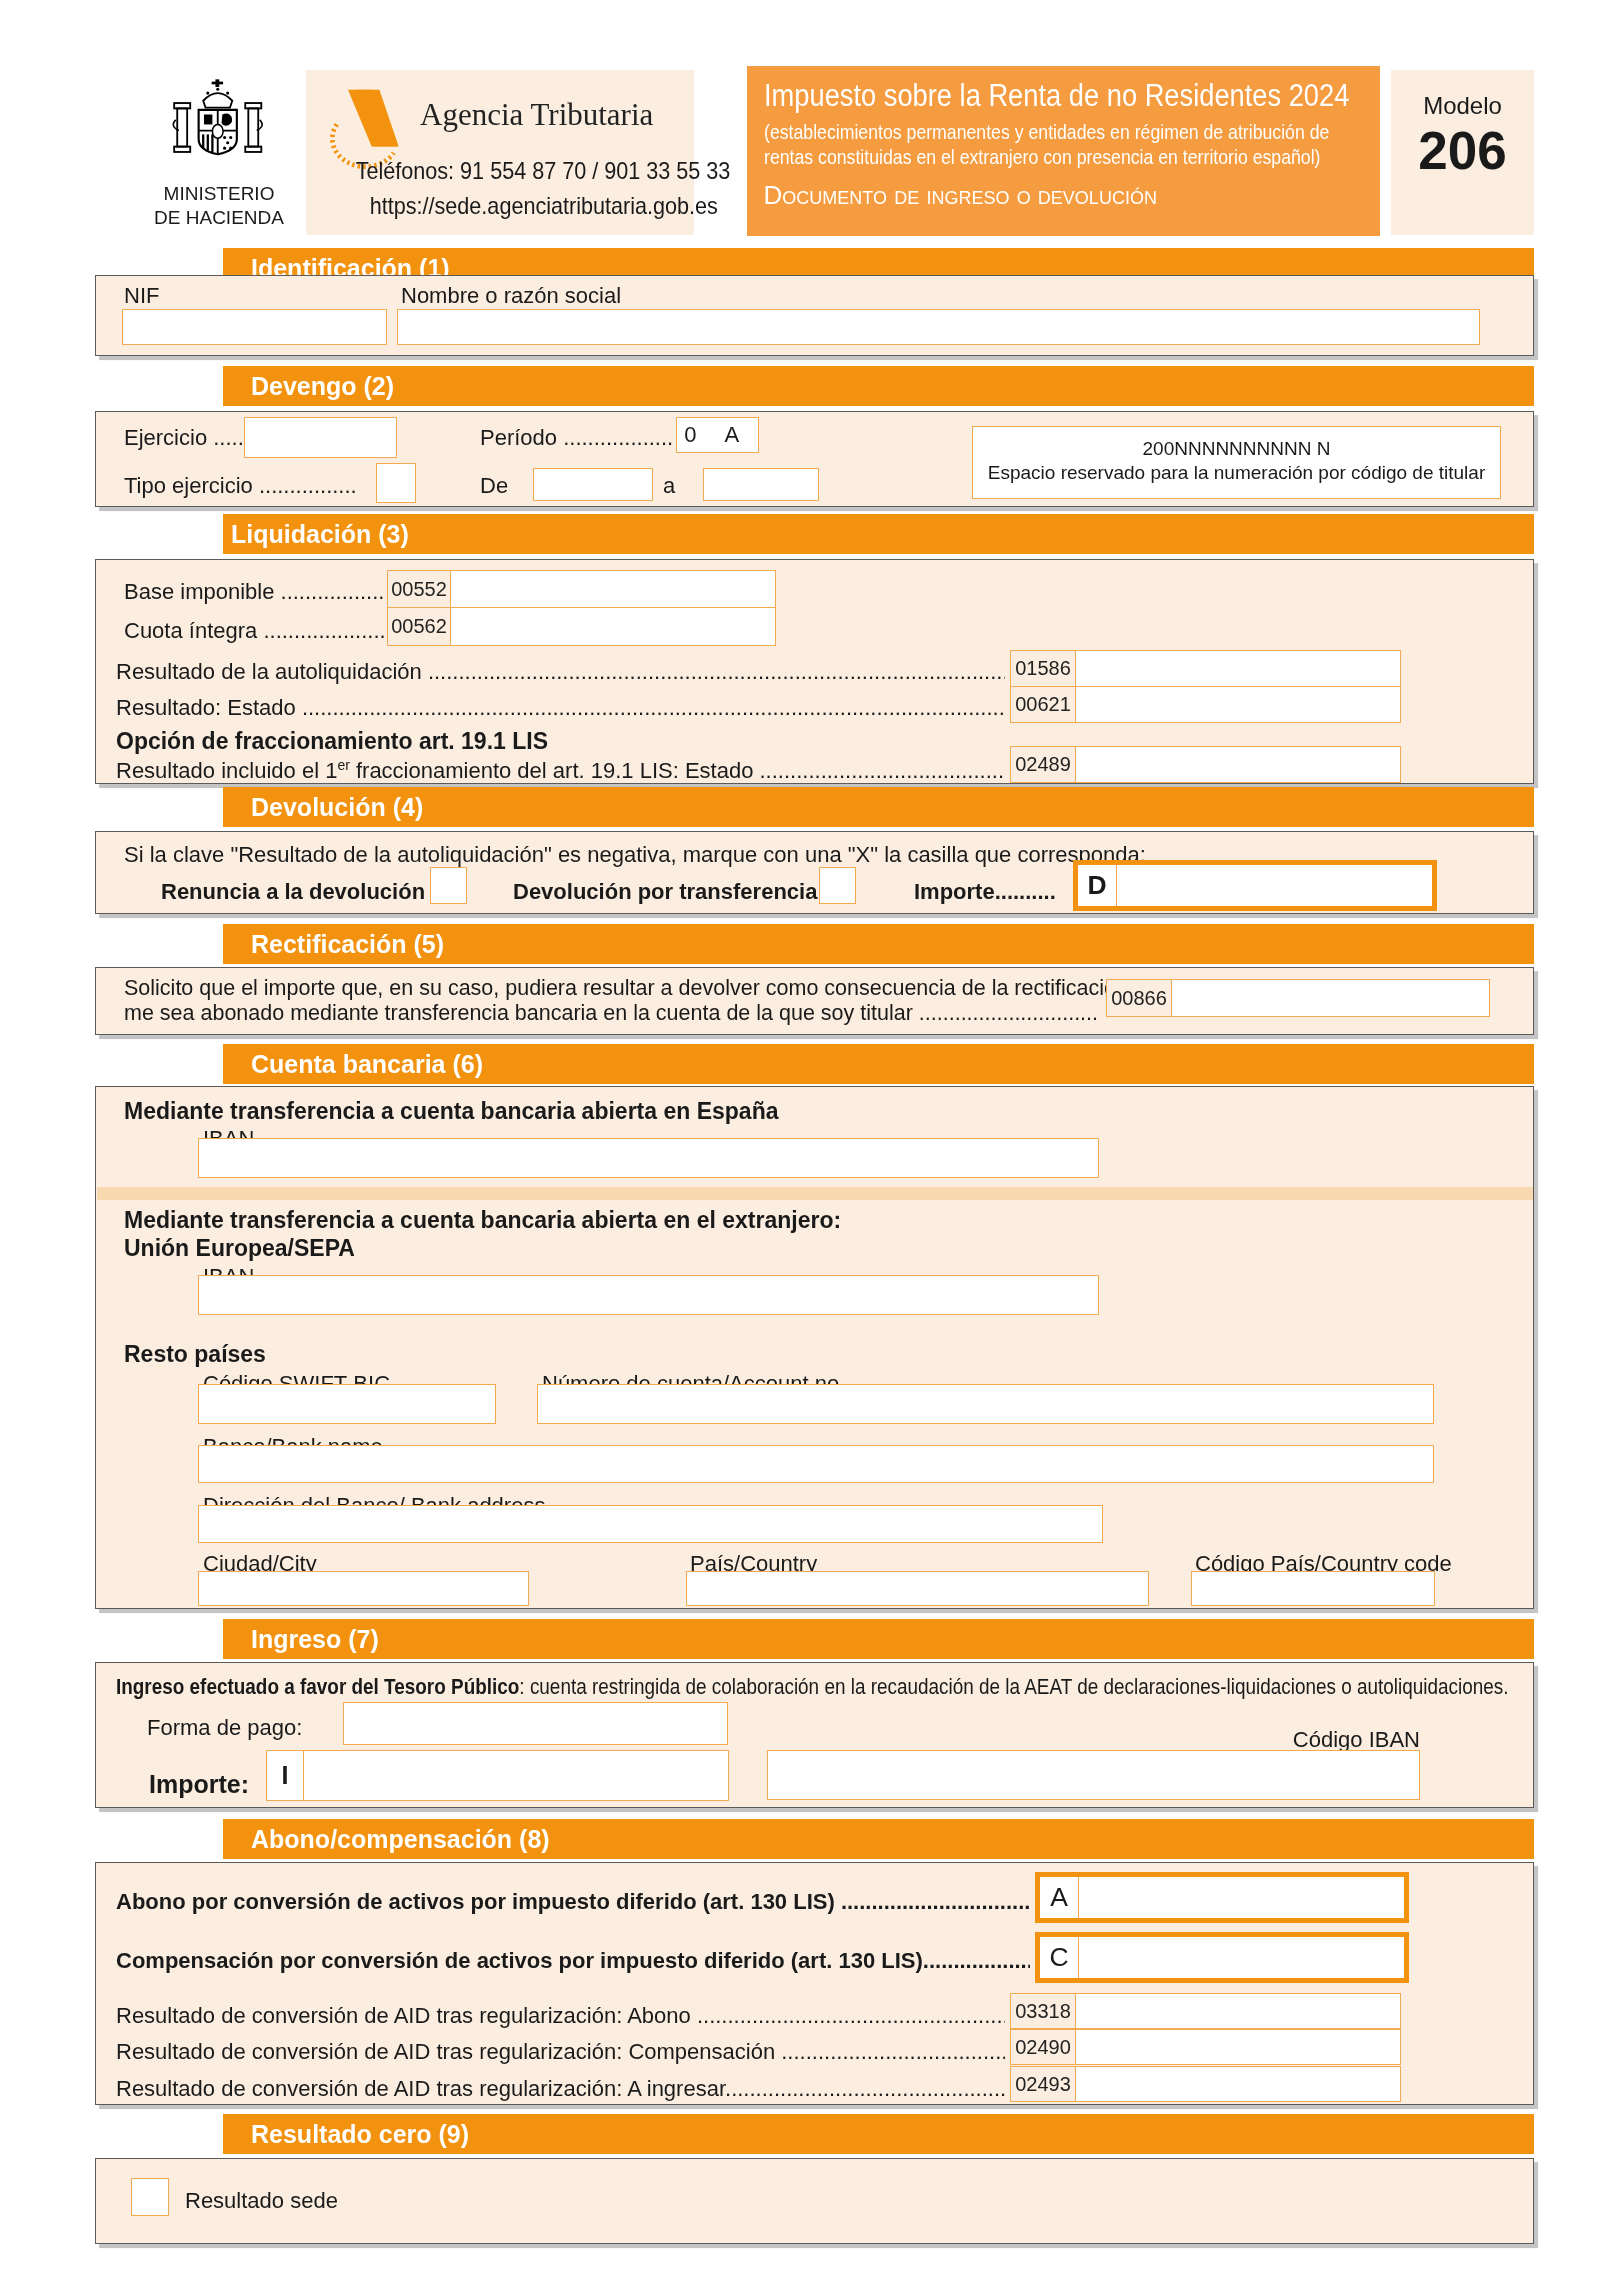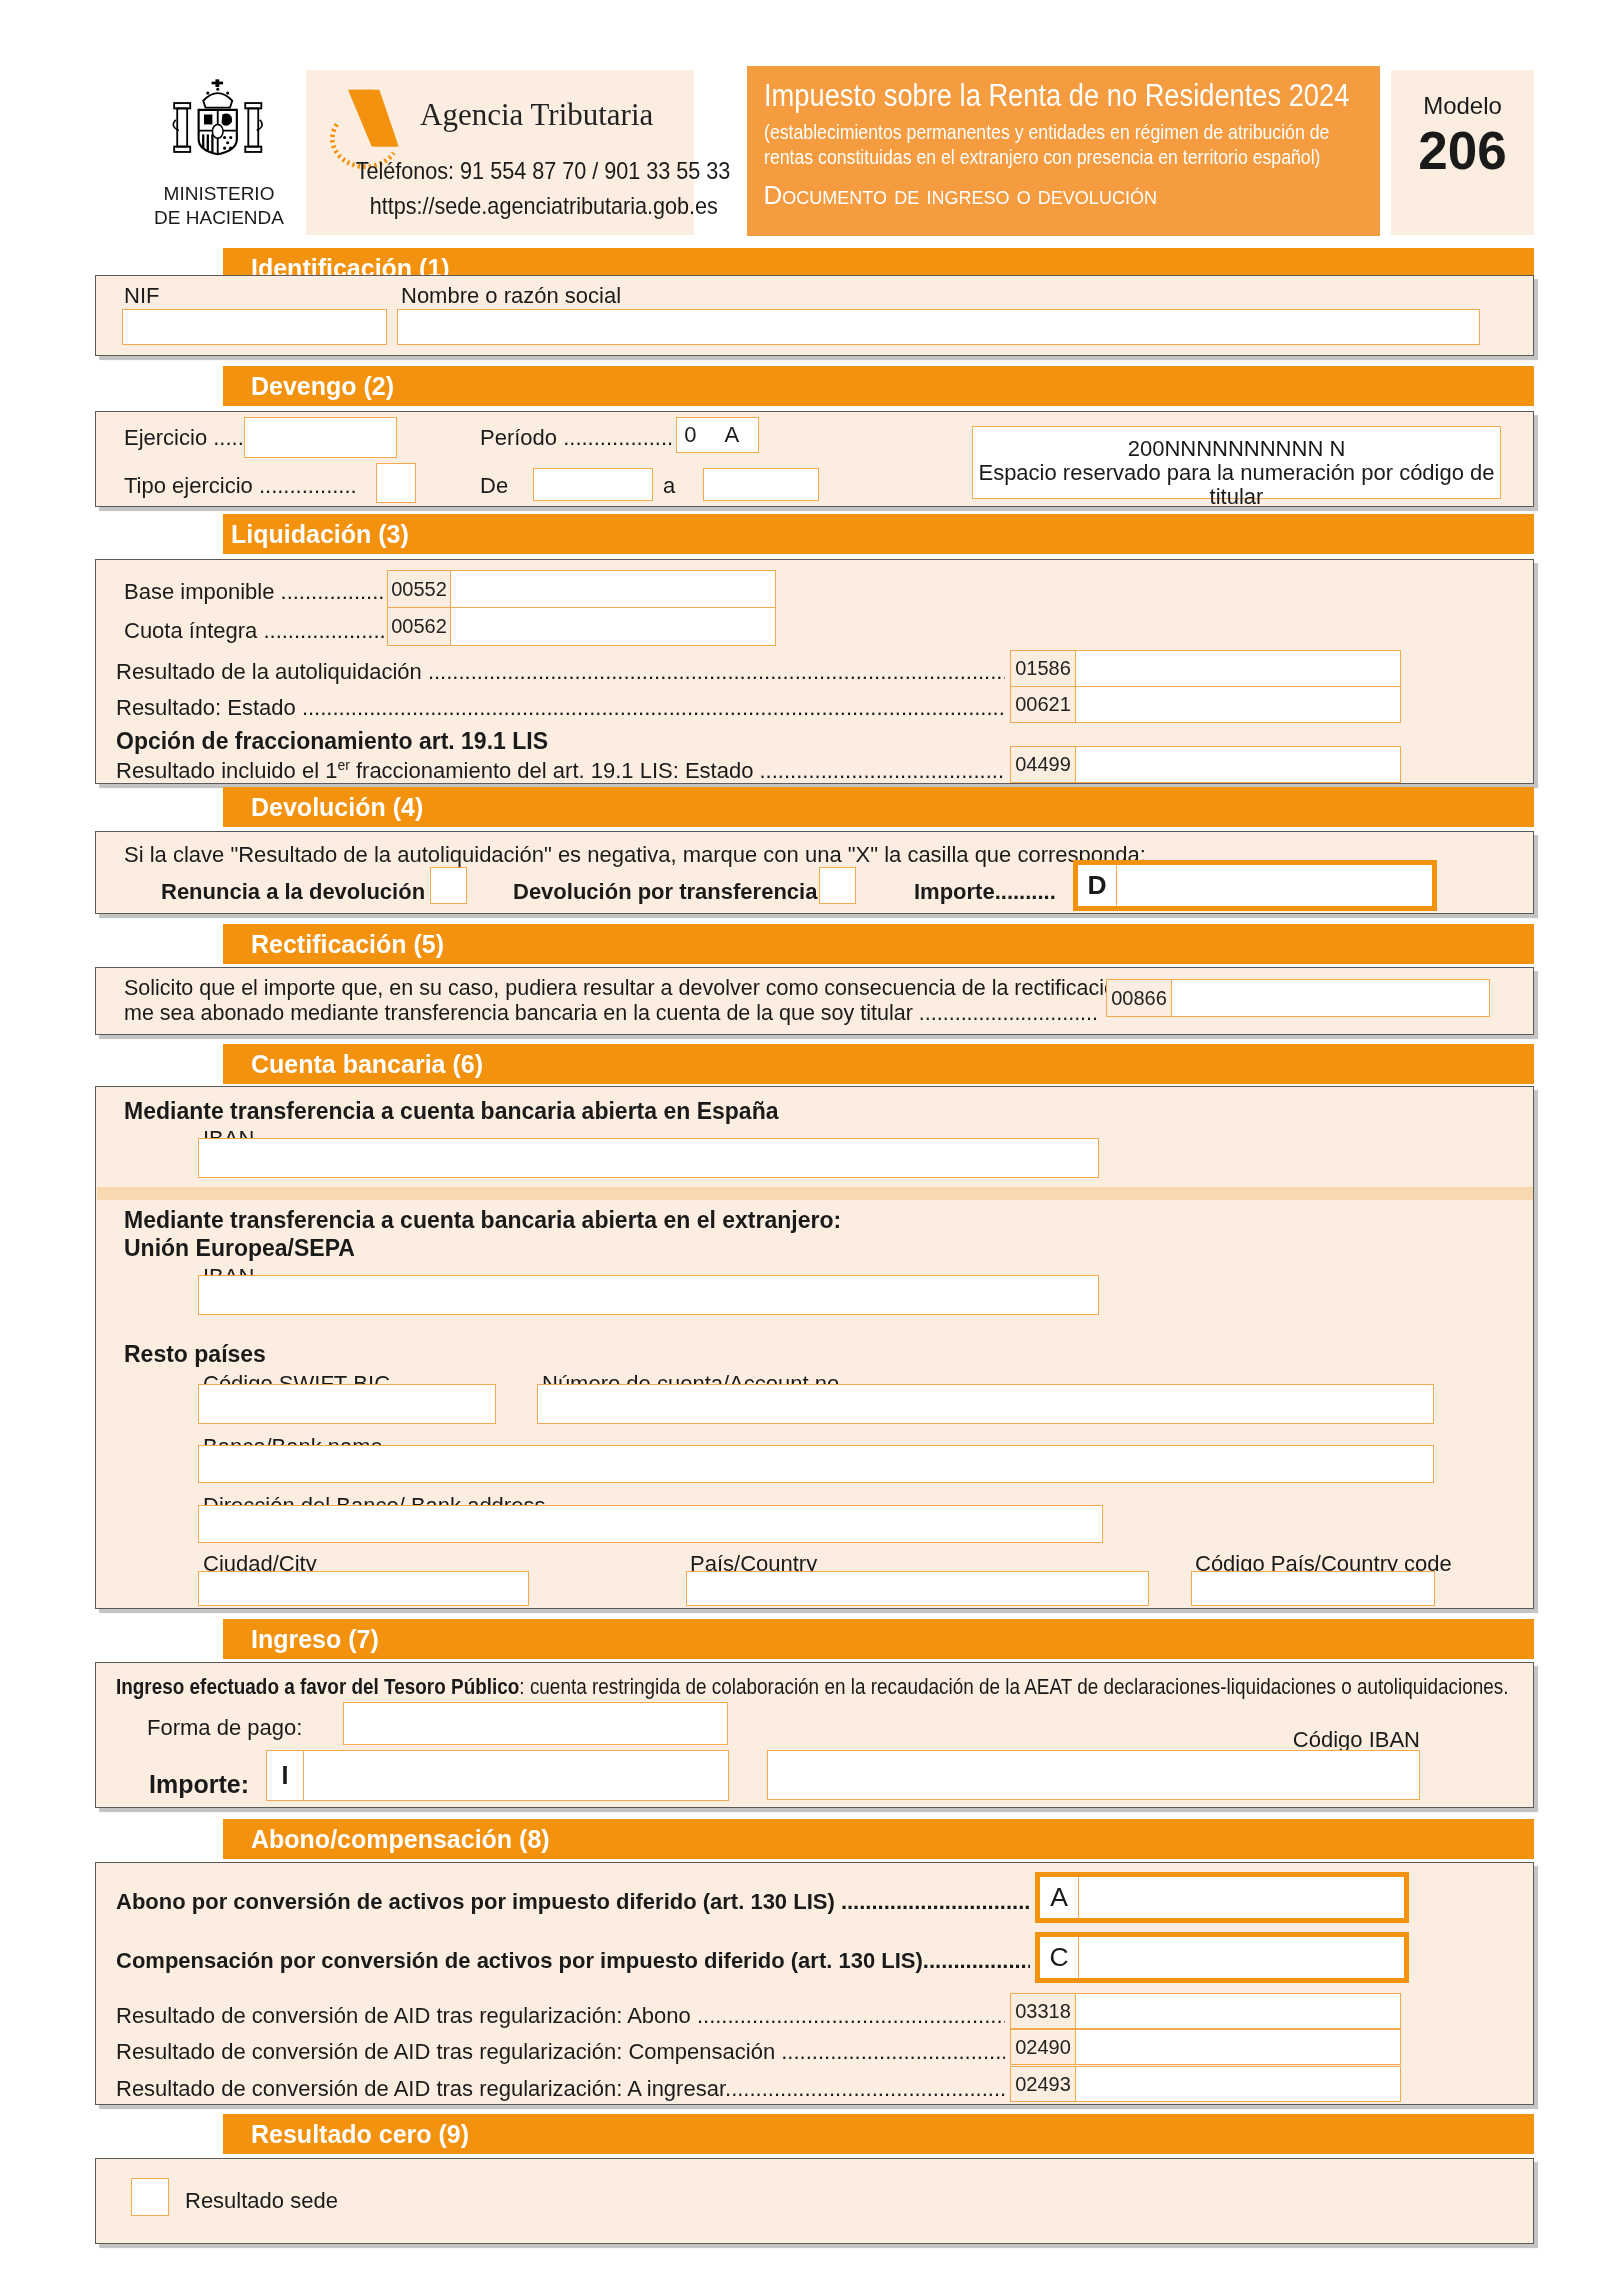--- a/index.html
+++ b/index.html
@@ -121,21 +121,21 @@
   <div class="lbl" style="left:124px;top:425px;">Ejercicio .....</div>
   <div class="inp" style="left:244px;top:417px;width:153px;height:41px;"></div>
   <div class="lbl" style="left:480px;top:425px;">Período ..................</div>
   <div class="inp" style="left:676px;top:417px;width:83px;height:36px;font-size:22px;display:flex;align-items:center;justify-content:center;letter-spacing:11.6px;">0 A</div>
   <div class="lbl" style="left:124px;top:473px;">Tipo ejercicio ................</div>
   <div class="inp" style="left:376px;top:463px;width:40px;height:40px;"></div>
   <div class="lbl" style="left:480px;top:473px;">De</div>
   <div class="inp" style="left:533px;top:468px;width:120px;height:33px;"></div>
   <div class="lbl" style="left:663px;top:473px;">a</div>
   <div class="inp" style="left:703px;top:468px;width:116px;height:33px;"></div>
-  <div class="inp" style="left:972px;top:426px;width:529px;height:73px;text-align:center;font-size:22px;line-height:24px;padding-top:10px;">
+  <div class="inp" style="left:972px;top:426px;width:529px;height:73px;text-align:center;font-size:19px;line-height:24px;padding-top:10px;">
     <div>200NNNNNNNNNN N</div>
     <div>Espacio reservado para la numeración por código de titular</div>
   </div>
 
   <div class="bar" style="top:514px;padding-left:8px;">Liquidación (3)</div>
   <div class="panel" style="top:559px;height:225px;"></div>
   <div class="lbl" style="left:124px;top:579px;">Base imponible .................</div>
   <div class="code" style="left:387px;top:570px;width:64px;height:39px;">00552</div>
   <div class="inp" style="left:450px;top:570px;width:326px;height:39px;"></div>
   <div class="lbl" style="left:124px;top:618px;">Cuota íntegra ....................</div>
@@ -144,21 +144,21 @@
   <div class="lbl clip" style="left:116px;top:659px;width:889px;">Resultado de la autoliquidación ...........................................................................................................................................</div>
   <div class="code" style="left:1010px;top:650px;width:66px;height:37px;">01586</div>
   <div class="inp" style="left:1075px;top:650px;width:326px;height:37px;"></div>
   <div class="lbl clip" style="left:116px;top:695px;width:889px;">Resultado: Estado ...........................................................................................................................................................................</div>
   <div class="code" style="left:1010px;top:686px;width:66px;height:37px;">00621</div>
   <div class="inp" style="left:1075px;top:686px;width:326px;height:37px;"></div>
   <div class="lbl b" style="left:116px;top:728px;font-size:23px;">Opción de fraccionamiento art. 19.1 LIS</div>
   <div class="lbl clip" style="left:116px;top:757px;width:889px;">
     <span>Resultado incluido el 1</span><span style="font-size:14px;vertical-align:super;">er</span><span> fraccionamiento del art. 19.1 LIS: Estado ..............................................................................................</span>
   </div>
-  <div class="code" style="left:1010px;top:746px;width:66px;height:37px;">04499</div>
+  <div class="code" style="left:1010px;top:746px;width:66px;height:37px;">02489</div>
   <div class="inp" style="left:1075px;top:746px;width:326px;height:37px;"></div>
 
   <div class="bar" style="top:787px;">Devolución (4)</div>
   <div class="panel" style="top:831px;height:83px;"></div>
   <div class="lbl" style="left:124px;top:842px;">Si la clave "Resultado de la autoliquidación" es negativa, marque con una "X" la casilla que corresponda:</div>
   <div class="lbl b" style="left:161px;top:879px;">Renuncia a la devolución</div>
   <div class="chk" style="left:430px;top:867px;width:37px;height:37px;"></div>
   <div class="lbl b" style="left:513px;top:879px;">Devolución por transferencia</div>
   <div class="chk" style="left:819px;top:867px;width:37px;height:37px;"></div>
   <div class="lbl b" style="left:914px;top:879px;">Importe..........</div>

